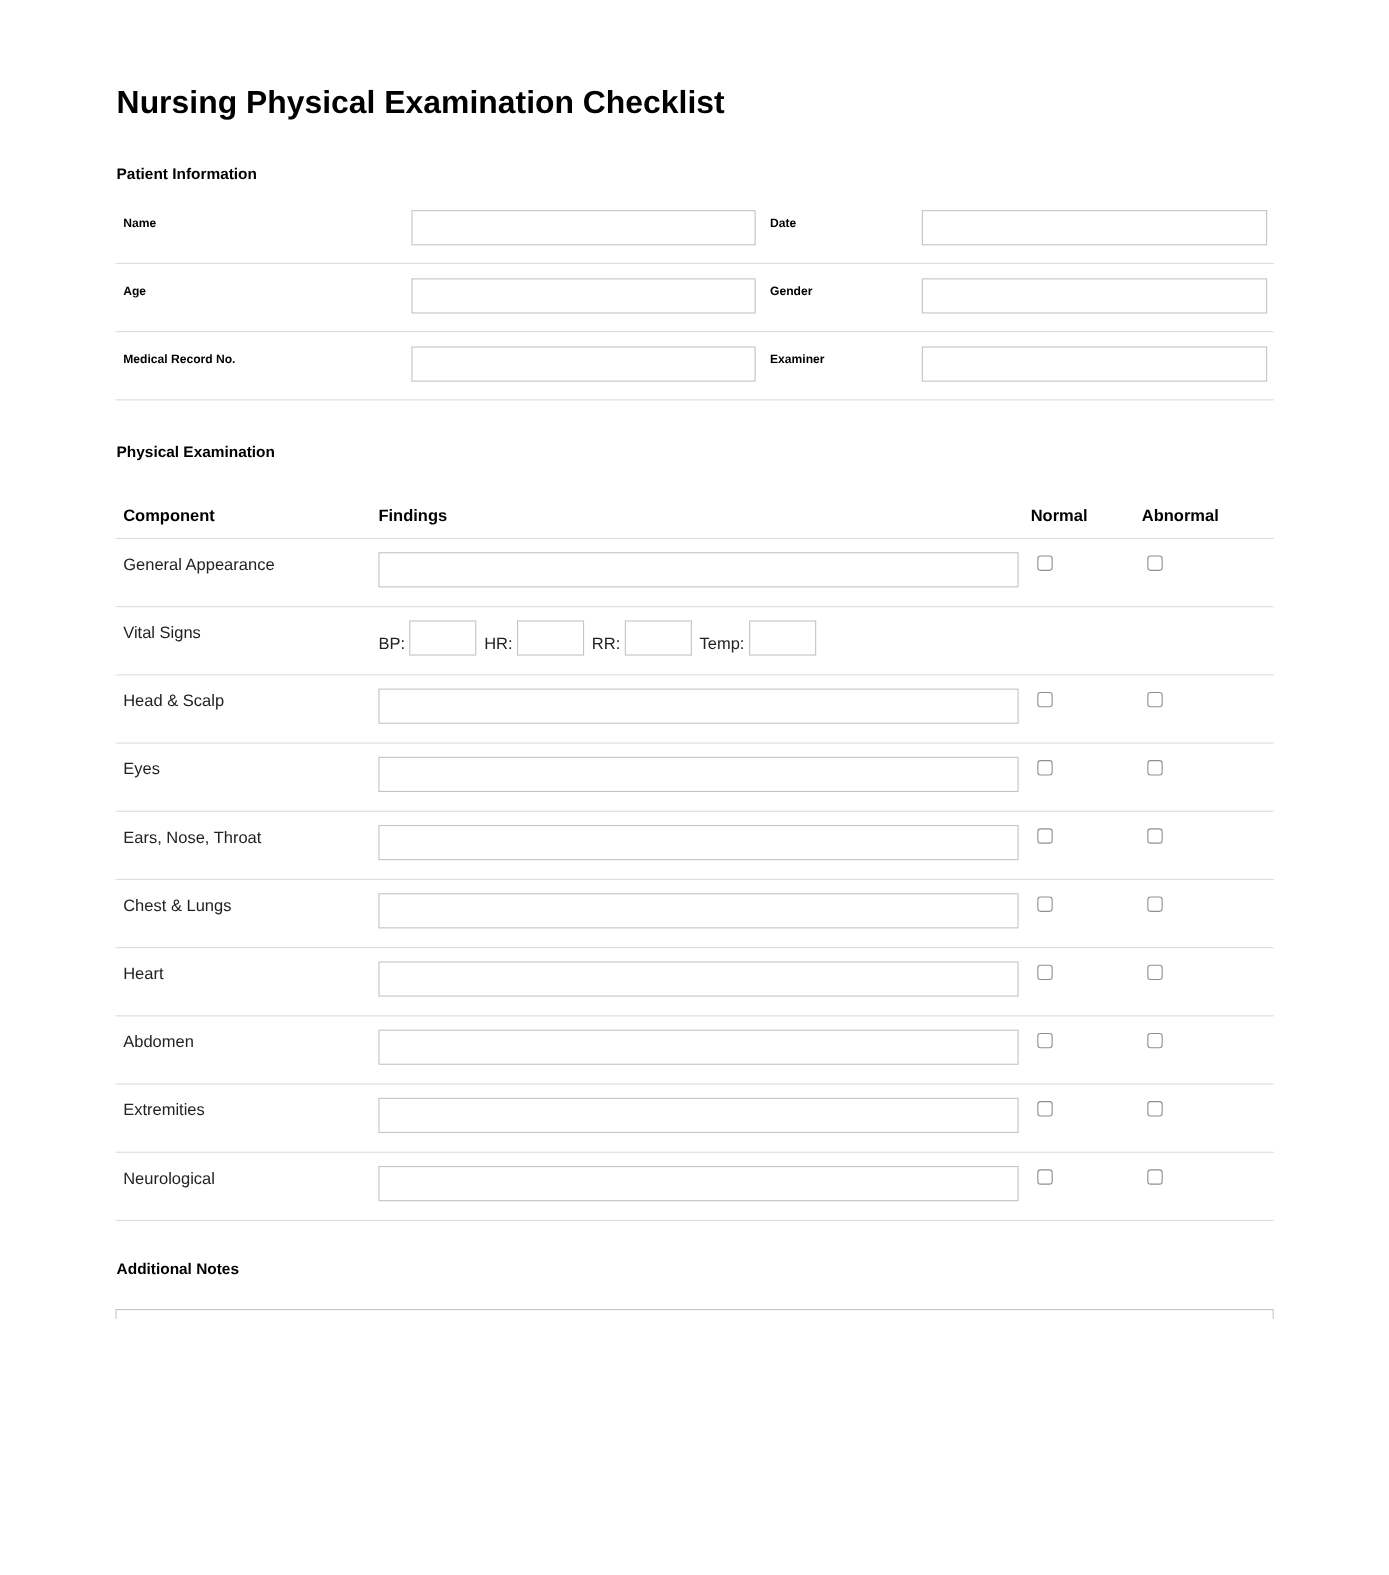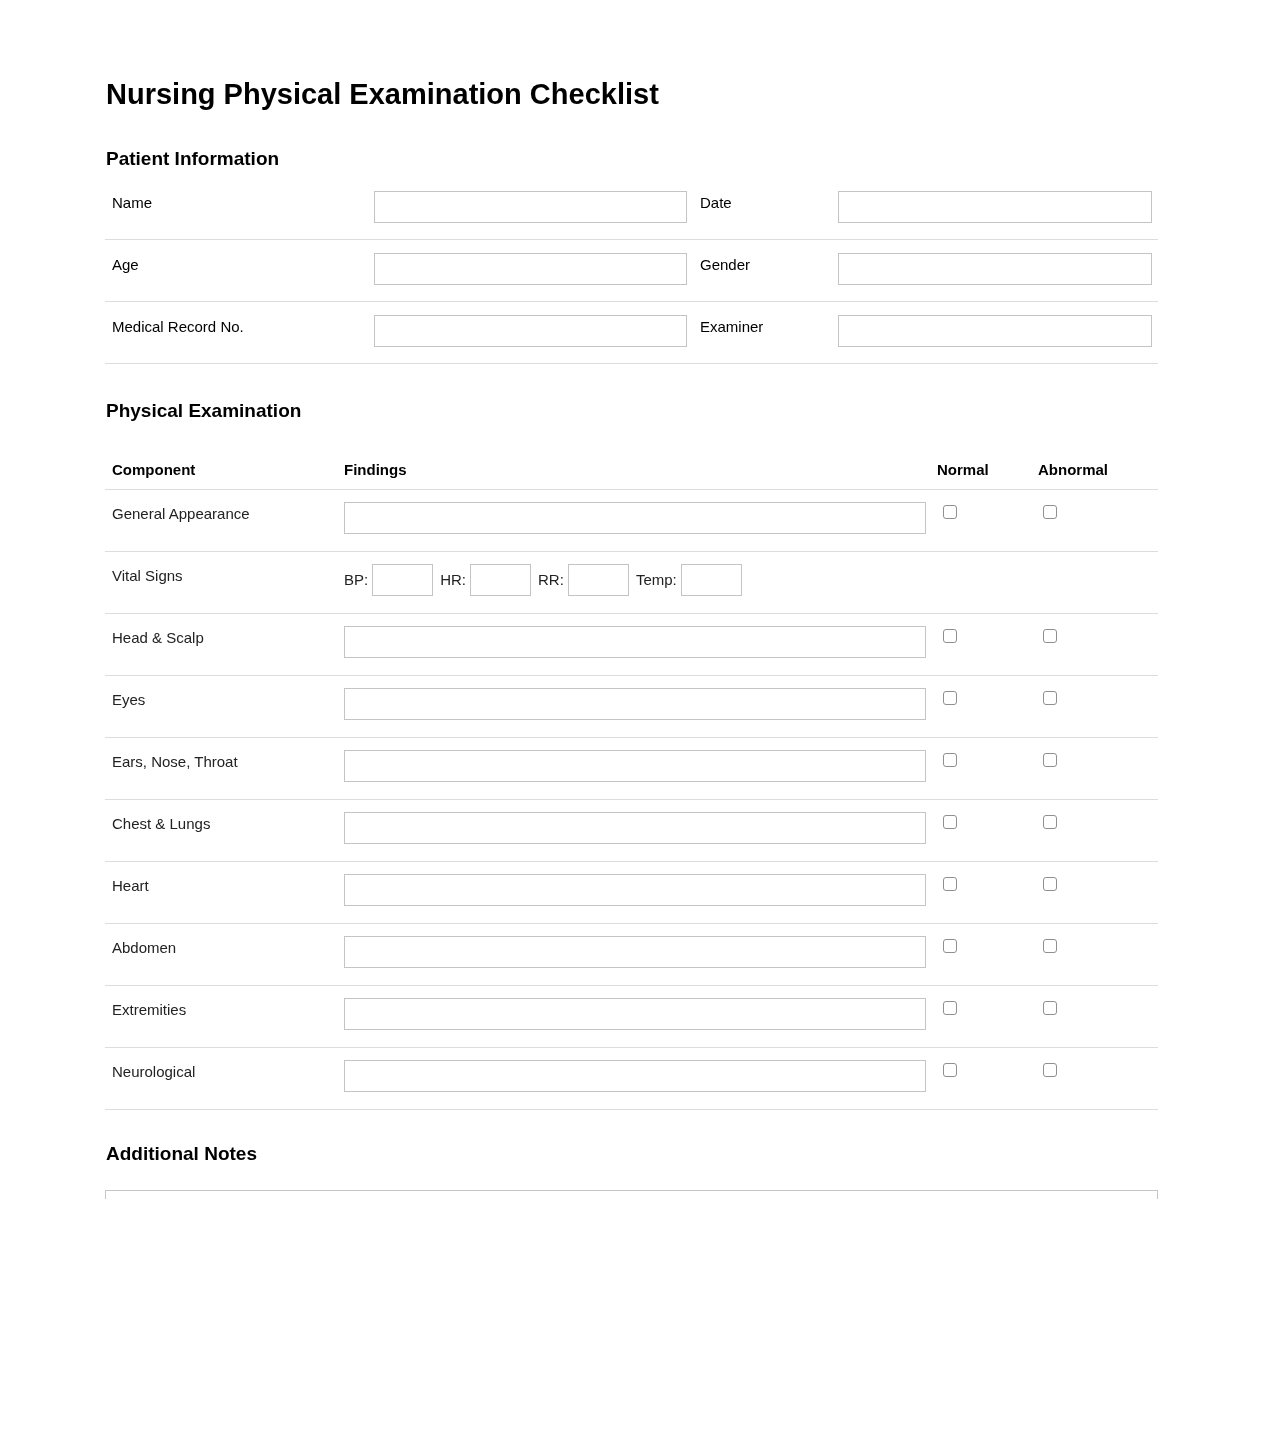--- a/index.html
+++ b/index.html
@@ -12,38 +12,38 @@
     color: #000;
     padding: 78px 105px 0 105px;
   }
   h1 {
     font-size: 29px;
     line-height: 33px;
     font-weight: 700;
     margin: 0 0 36px 1px;
   }
   .section-heading {
-    font-size: 19px;
+    font-size: 14px;
     line-height: 23px;
     font-weight: 700;
     margin-left: 1px;
   }
   
   .pi-section .section-heading { margin-bottom: 8px; }
   .pi-row {
     display: grid;
     grid-template-columns: 262px 313px 151px 314px;
     align-items: start;
     padding: 13px 0 16px 7px;
     border-bottom: 1px solid #ddd;
   }
   .field-label {
-    font-size: 15px;
-    line-height: 20px;
-    font-weight: 400;
+    font-size: 11px;
+    line-height: 20px;
+    font-weight: 700;
     padding-top: 2px;
   }
   .field-label.second { padding-left: 13px; }
   .text-input {
     width: 100%;
     height: 32px;
     border: 1px solid #c4c4c4;
     border-radius: 0;
     background: #fff;
     font: 15px "Liberation Sans", sans-serif;
@@ -85,21 +85,21 @@
     height: 14px;
     border: 1px solid #8f8f8f;
     border-radius: 3px;
     background: #fff;
     margin-top: 3px;
     display: inline-block;
     cursor: pointer;
   }
   .vitals {
     display: flex;
-    align-items: flex-start;
+    align-items: flex-end;
   }
   .vital-label {
     font-size: 15px;
     line-height: 20px;
     color: #222;
     padding-top: 6px;
     margin-right: 4px;
     white-space: nowrap;
   }
   .vital-input {

